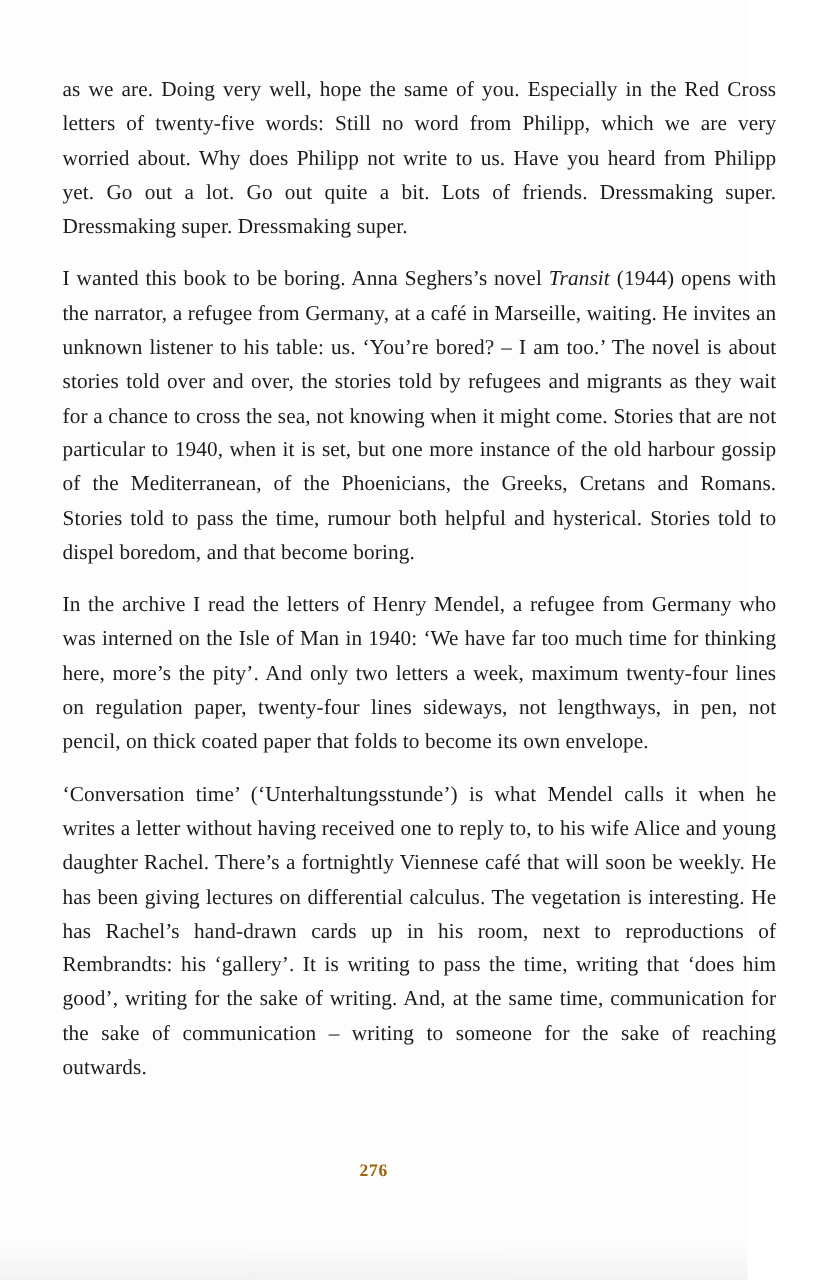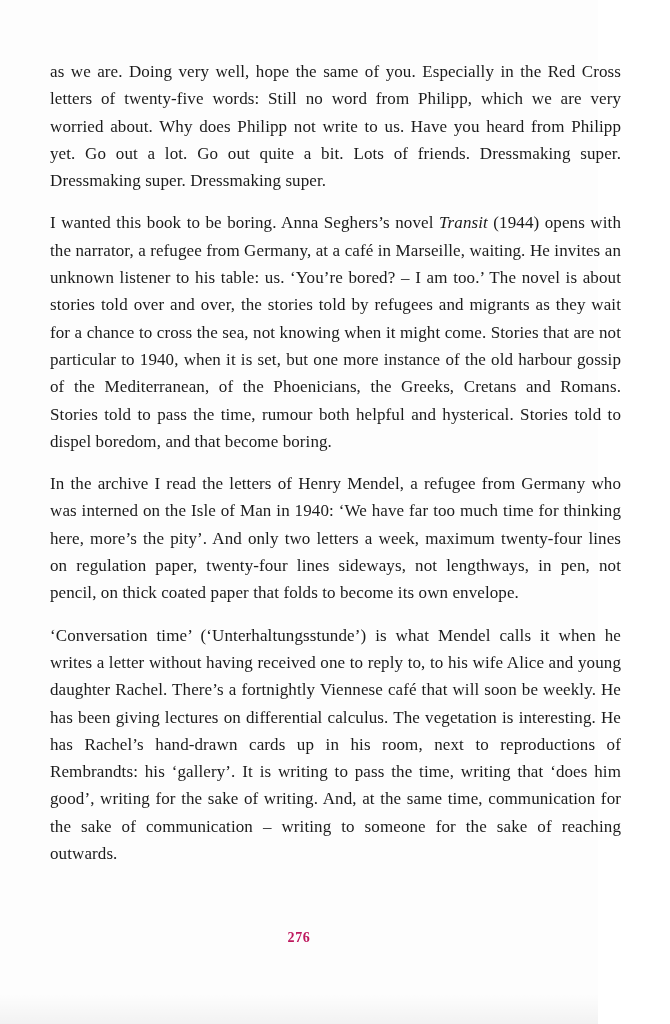--- a/index.html
+++ b/index.html
@@ -42,21 +42,21 @@
   }
   .folio {
     position: absolute;
     top: 930px;
     left: 0;
     width: 100%;
     text-align: center;
     font-size: 14px;
     font-weight: 700;
     letter-spacing: 0.6px;
-    color: #be185d;
+    color: #a16207;
   }
   .bottom-shade {
     position: absolute;
     bottom: 0;
     left: 0;
     width: 100%;
     height: 30px;
     background: linear-gradient(to bottom, rgba(0,0,0,0) 0%, rgba(0,0,0,0.045) 100%);
     pointer-events: none;
   }

